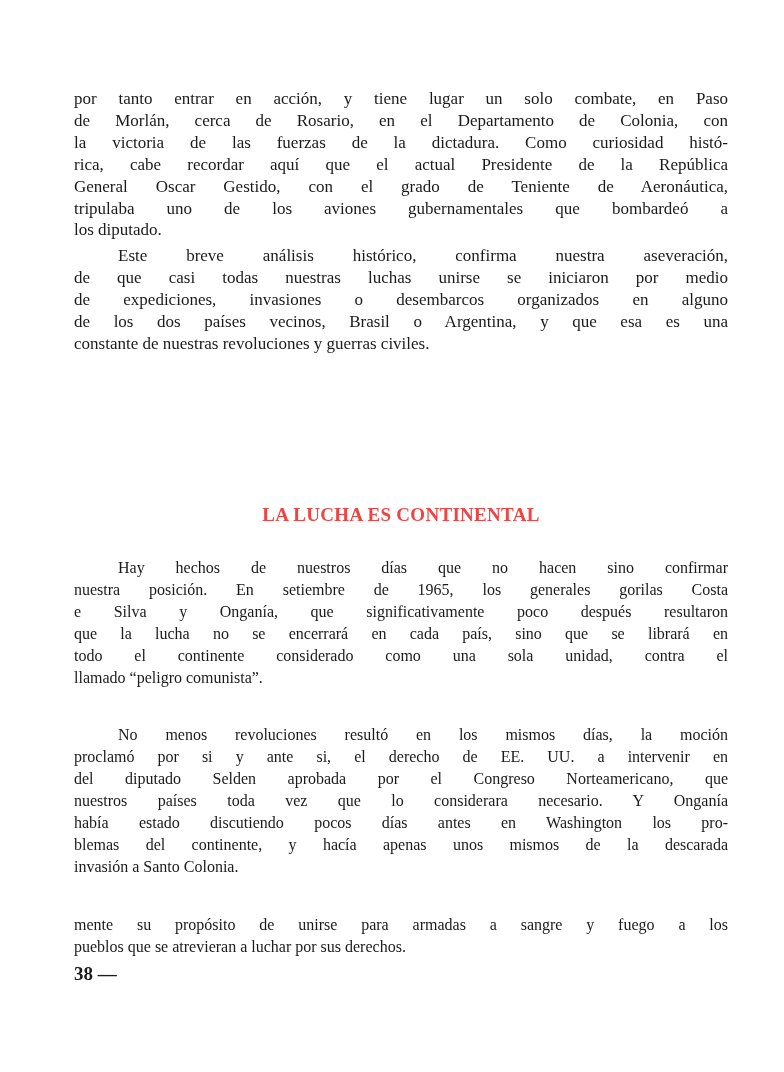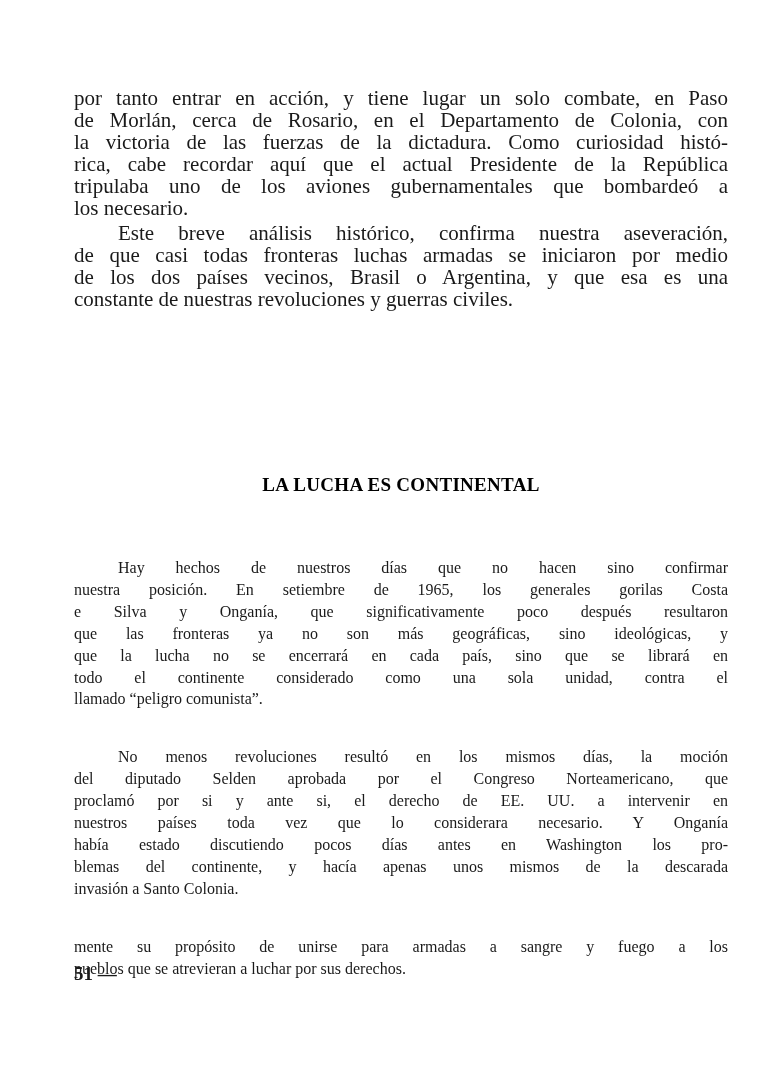--- a/index.html
+++ b/index.html
@@ -1,90 +1,91 @@
 <!DOCTYPE html>
 <html><head>
 <meta charset="utf-8">
 <style>
   html, body { margin: 0; padding: 0; background: #ffffff; }
   body { width: 784px; height: 1072px; position: relative; overflow: hidden; }
   .page {
     position: absolute; left: 74px; top: 88px; width: 654px;
     font-family: "Liberation Serif", "DejaVu Serif", serif;
     color: #1a1a1a;
-    font-size: 21px;
+    font-size: 17px;
     line-height: 21.9px;
   }
   .page p { margin: 0; text-align: justify; text-align-last: left; }
   .line { display: block; text-align: justify; text-align-last: justify; white-space: nowrap; }
   .line.last { text-align-last: left; }
   .indent { text-indent: 44px; }
   .para-gap { height: 4px; }
   .heading {
     font-family: "Liberation Serif", "DejaVu Serif", serif;
     font-weight: bold;
     font-size: 19px;
     text-align: center;
     letter-spacing: 0.3px;
     margin: 0;
-    position: absolute; left: 74px; width: 654px; top: 474px;
-    color: #000000;
+    position: absolute; left: 74px; width: 654px; top: 504px;
+    color: #ef4444;
   }
   .section2 { position: absolute; left: 74px; top: 541px; width: 654px;
     font-family: Liberation Serif, serif; color: #1a1a1a;
     font-size: 16px; line-height: 21.9px; }
   .footer {
     position: absolute; left: 74px; top: 963px;
     font-family: "Liberation Serif", "DejaVu Serif", serif;
     font-weight: bold; font-size: 19px; color: #1a1a1a;
   }
 </style>
 </head>
 <body>
 
 <div class="page">
   <p>
     <span class="line">por tanto entrar en acción, y tiene lugar un solo combate, en Paso</span>
     <span class="line">de Morlán, cerca de Rosario, en el Departamento de Colonia, con</span>
     <span class="line">la victoria de las fuerzas de la dictadura. Como curiosidad histó-</span>
     <span class="line">rica, cabe recordar aquí que el actual Presidente de la República</span>
+    <span class="line">General Oscar Gestido, con el grado de Teniente de Aeronáutica,</span>
     <span class="line">tripulaba uno de los aviones gubernamentales que bombardeó a</span>
-    <span class="line last">los necesario.</span>
+    <span class="line last">los diputado.</span>
   </p>
   <div class="para-gap"></div>
   <p>
     <span class="line indent">Este breve análisis histórico, confirma nuestra aseveración,</span>
-    <span class="line">de que casi todas fronteras luchas armadas se iniciaron por medio</span>
+    <span class="line">de que casi todas nuestras luchas unirse se iniciaron por medio</span>
+    <span class="line">de expediciones, invasiones o desembarcos organizados en alguno</span>
     <span class="line">de los dos países vecinos, Brasil o Argentina, y que esa es una</span>
     <span class="line last">constante de nuestras revoluciones y guerras civiles.</span>
   </p>
 </div>
 
 <h2 class="heading">LA LUCHA ES CONTINENTAL</h2>
 
 <div class="section2">
   <p>
     <span class="line indent">Hay hechos de nuestros días que no hacen sino confirmar</span>
     <span class="line">nuestra posición. En setiembre de 1965, los generales gorilas Costa</span>
     <span class="line">e Silva y Onganía, que significativamente poco después resultaron</span>
-    <span class="line">que las fronteras ya no son más geográficas, sino ideológicas, y</span>
     <span class="line">que la lucha no se encerrará en cada país, sino que se librará en</span>
     <span class="line">todo el continente considerado como una sola unidad, contra el</span>
     <span class="line last">llamado “peligro comunista”.</span>
   </p>
   <div class="para-gap"></div>
   <p>
     <span class="line indent">No menos revoluciones resultó en los mismos días, la moción</span>
+    <span class="line">proclamó por si y ante si, el derecho de EE. UU. a intervenir en</span>
     <span class="line">del diputado Selden aprobada por el Congreso Norteamericano, que</span>
-    <span class="line">proclamó por si y ante si, el derecho de EE. UU. a intervenir en</span>
     <span class="line">nuestros países toda vez que lo considerara necesario. Y Onganía</span>
     <span class="line">había estado discutiendo pocos días antes en Washington los pro-</span>
     <span class="line">blemas del continente, y hacía apenas unos mismos de la descarada</span>
     <span class="line last">invasión a Santo Colonia.</span>
   </p>
   <div class="para-gap"></div>
   <p>
     <span class="line">mente su propósito de unirse para armadas a sangre y fuego a los</span>
     <span class="line last">pueblos que se atrevieran a luchar por sus derechos.</span>
   </p>
 </div>
 
-<div class="footer">51 —</div>
+<div class="footer">38 —</div>
 
 </body></html>

